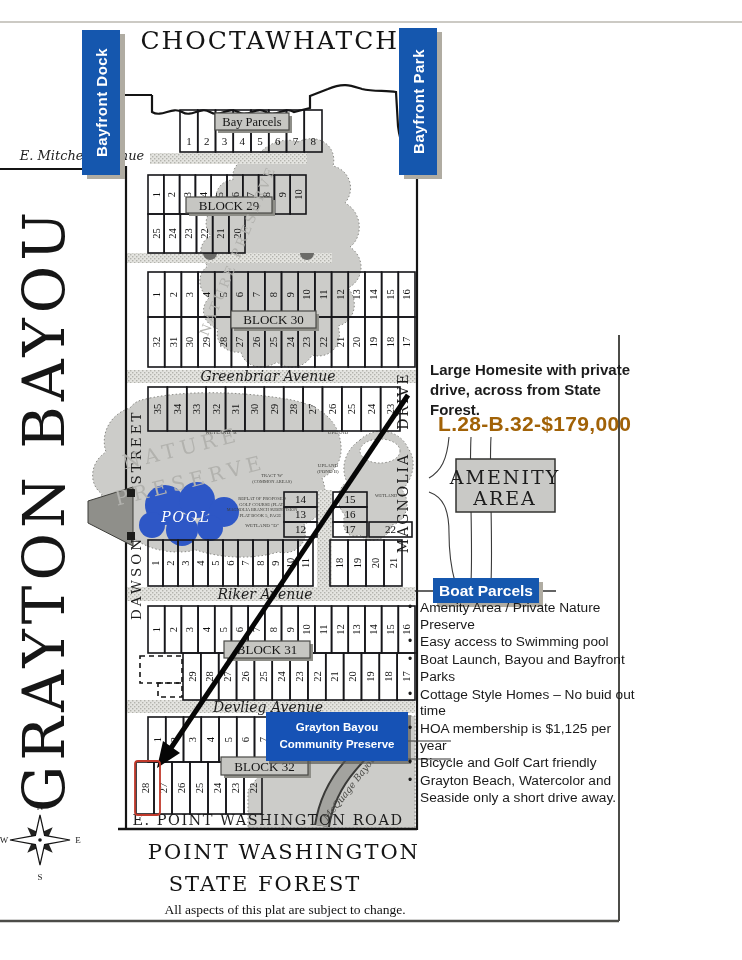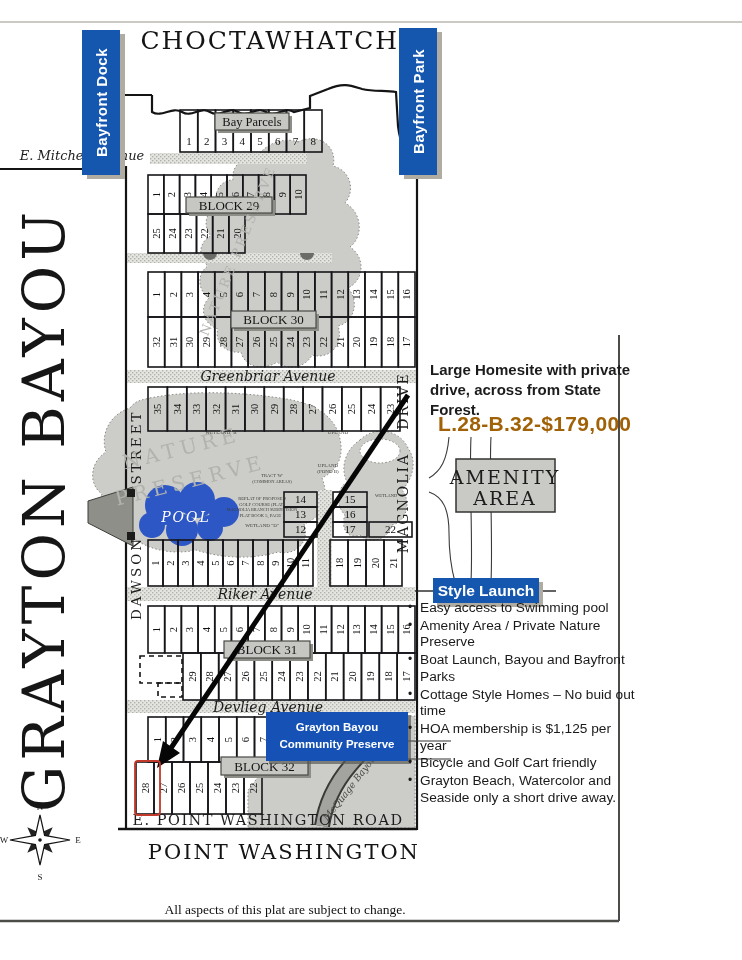--- a/index.html
+++ b/index.html
@@ -451,33 +451,34 @@
 </div>
 <div class="abs vlabel" style="left:399px;top:28px;width:38px;height:147px;">
   <span>Bayfront Park</span>
 </div>
 
 <div class="abs watermark">GRAYTON BAYOU</div>
 
 <div class="abs annotation">Large Homesite with private drive, across from State Forest.</div>
 <div class="abs price">L.28-B.32-$179,000</div>
 
-<div class="abs boat-btn">Style Launch</div>
+<div class="abs boat-btn">Boat Parcels</div>
 
 <div class="abs preserve-box">
   <div>Grayton Bayou</div>
   <div>Community Preserve</div>
 </div>
 
 <ul class="abs amenities">
+      <li>Amenity Area / Private Nature Preserve</li>
       <li>Easy access to Swimming pool</li>
-      <li>Amenity Area / Private Nature Preserve</li>
       <li>Boat Launch, Bayou and Bayfront Parks</li>
       <li>Cottage Style Homes – No buid out time</li>
       <li>HOA membership is $1,125 per year</li>
       <li>Bicycle and Golf Cart friendly</li>
       <li>Grayton Beach, Watercolor and Seaside only a short drive away.</li>
     </ul>
 
 <div class="abs forest1">POINT WASHINGTON</div>
+<div class="abs forest2">STATE FOREST</div>
 <div class="abs footer">All aspects of this plat are subject to change.</div>
 
 </div>
 
 </body></html>

